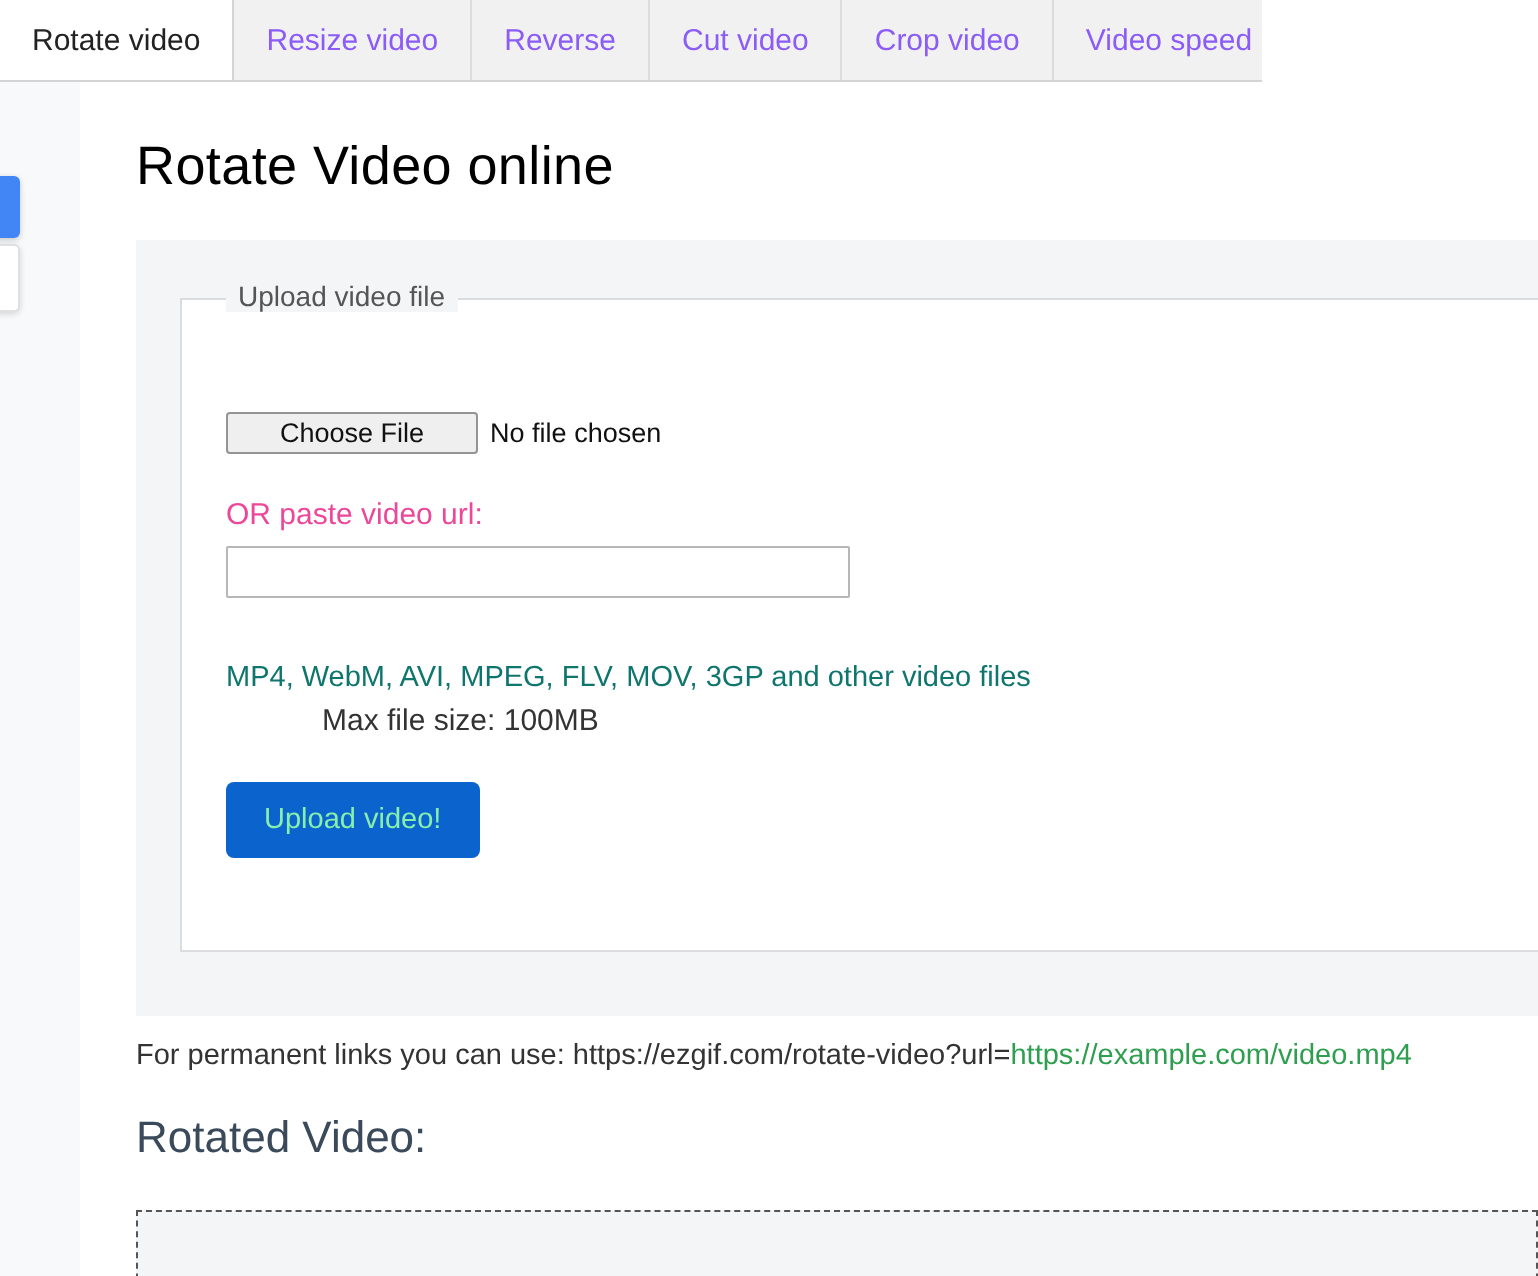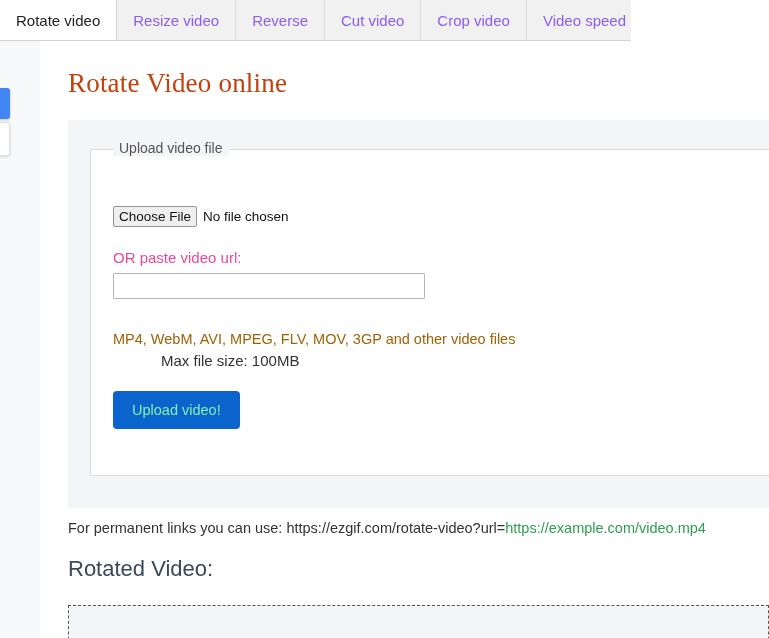--- a/index.html
+++ b/index.html
@@ -94,23 +94,22 @@
     width: 701px;
     height: 597px;
     background: #ffffff;
   }
 
   #page-title {
     margin: 0;
     padding: 27px 0 0 0;
     font-size: 27px;
     font-weight: normal;
-    color: #c2410c;
+    color: #000000;
     letter-spacing: .2px;
-    font-family: Liberation Serif, serif;
   }
 
   
   #upload-panel {
     position: absolute;
     top: 79px;
     left: 0px;
     width: 701px;
     height: 388px;
     background: #f4f5f7;
@@ -142,21 +141,21 @@
   #label-select-file { top: 33px; font-size: 15px; color: #333333; }
 
   #file-input-row {
     top: 56px;
     display: flex;
     align-items: center;
     gap: 6px;
   }
   #choose-file-button {
     display: inline-block;
-    padding: 2px 5px;
+    padding: 2px 26px;
     font-size: 13.5px;
     font-family: "Liberation Sans", sans-serif;
     color: #111111;
     background: #efefef;
     border: 1px solid #949494;
     border-radius: 2px;
     cursor: pointer;
   }
   #file-status-text { font-size: 13.5px; color: #111111; }
 
@@ -171,21 +170,21 @@
     padding: 3px 6px;
     font-size: 13.5px;
     font-family: "Liberation Sans", sans-serif;
     color: #111111;
     background: #ffffff;
     border: 1px solid #b7b7b7;
     border-radius: 1px;
     outline: none;
   }
 
-  #formats-line  { top: 181px; font-size: 14.5px; color: #a16207; }
+  #formats-line  { top: 181px; font-size: 14.5px; color: #0f766e; }
   #maxsize-line  { top: 202px; font-size: 15px; color: #333333; margin-left: 48px; }
 
   #upload-button {
     position: absolute;
     top: 241px;
     left: 22px;
     padding: 11px 19px;
     font-size: 14.5px;
     font-family: "Liberation Sans", sans-serif;
     color: #86efac;

